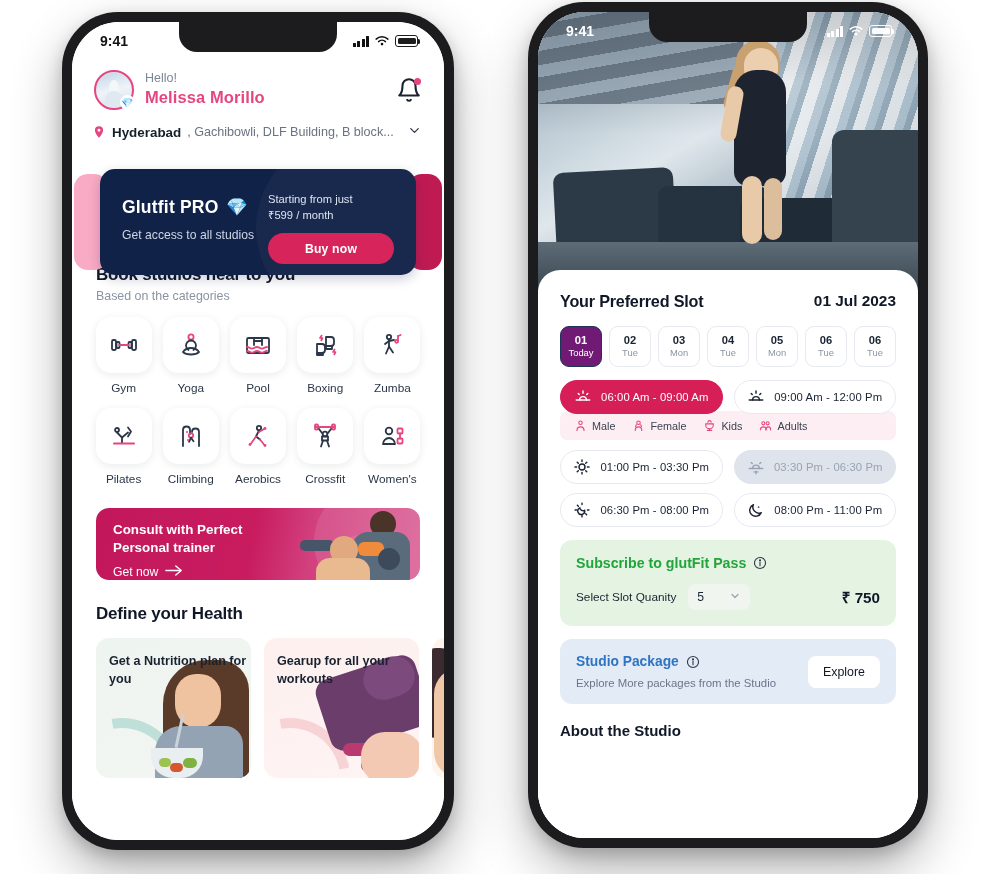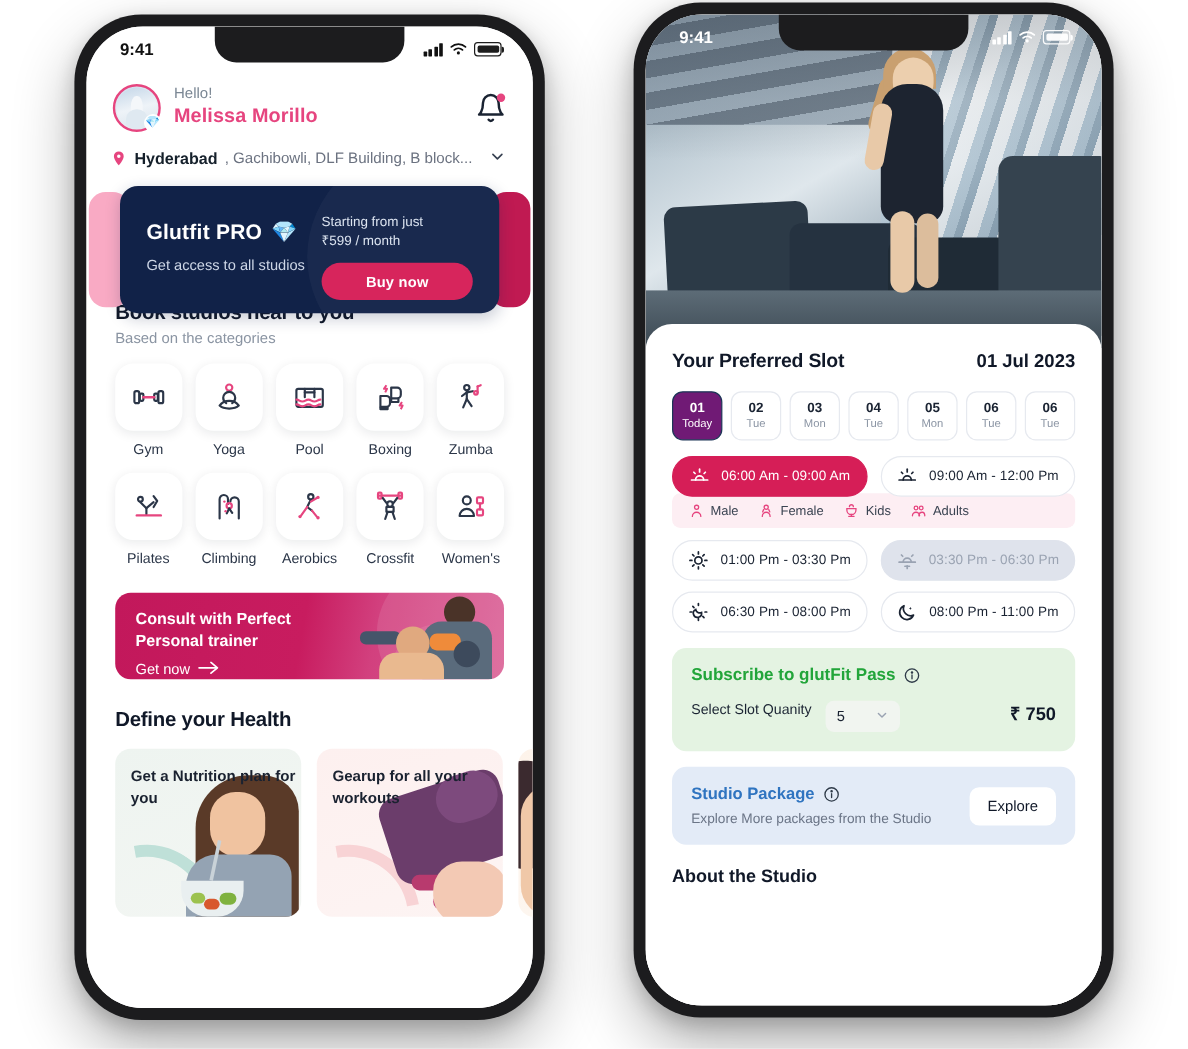--- a/index.html
+++ b/index.html
@@ -120,21 +120,21 @@
     padding: 13px 22px 0 20px;
     font-size: 12.6px; color: #6b7280; white-space: nowrap;
   }
   .loc .pin { color:#e6457f; display:flex; }
   .loc b { color:#15202b; font-size:13.4px; }
   .loc .rest { overflow:hidden; text-overflow:ellipsis; }
   .loc .chev { margin-left: auto; color:#374151; }
 
   
   .promo-wrap {
-    position: relative; margin-top: 14px; height: 76px;
+    position: relative; margin-top: 28px; height: 76px;
   }
   .promo-peek {
     position: absolute; top: 5px; width: 34px; height: 96px; border-radius: 14px;
   }
   .promo-peek.l { left: 2px;  background: #f9aac4; }
   .promo-peek.r { right: 2px; background: #c01a52; }
   .promo {
     position: absolute; left: 28px; right: 28px; top: 0; height: 106px;
     border-radius: 15px; overflow: hidden;
     background: #112248;
@@ -286,21 +286,21 @@
 
   .dots { position:absolute; left:50%; transform:translateX(-50%); bottom: 24px; display:flex; gap:6px; z-index:20; }
   .dots i { width:5px; height:5px; border-radius:50%; background: rgba(255,255,255,.45); display:block; }
   .dots i.on { background:#fff; }
 
   .sheet {
     position:absolute; left:0; right:0; top: 258px; bottom:0;
     background:#fff; border-radius: 22px 22px 0 0; padding: 22px 22px 0 22px;
     overflow:hidden;
   }
-  .slot-head { display:flex; align-items:center; justify-content:space-between; }
+  .slot-head { display:flex; align-items:flex-start; justify-content:space-between; }
   .slot-title { font-size: 16.2px; font-weight:bold; color:#101828; letter-spacing:-.2px; }
   .slot-date  { font-size: 15.4px; font-weight:bold; color:#101828; }
 
   .days { display:flex; gap: 7px; margin-top: 15px; }
   .day {
     flex:1; height: 41px; border-radius: 9px; border:1px solid #e6e9ef;
     display:flex; flex-direction:column; align-items:center; justify-content:center;
     background:#fff; cursor:pointer;
   }
   .day.active { background:#701a75; border-color:#1d3557; }
@@ -326,21 +326,21 @@
   }
   .gchip { display:flex; align-items:center; gap:5px; font-size: 10.8px; color:#3b4452; }
   .gchip svg { width:13px; height:13px; color:#e6457f; }
 
   .pass {
     margin-top: 13px; background:#e4f3e2; border-radius: 12px; padding: 15px 16px 16px 16px;
   }
   .pass-t { display:flex; align-items:center; gap:7px; font-size:14.2px; font-weight:bold; color:#22a53a; }
   .pass-t .info { width:14px;height:14px; display:flex; color:#2f3b49; }
   .pass-d { margin-top: 9px; font-size: 11.6px; color:#394452; line-height:1.5; }
-  .pass-b { margin-top: 13px; display:flex; gap: 12px; }
+  .pass-b { margin-top: 13px; display:flex; align-items:center; gap: 12px; }
   .pass-lbl { font-size: 11.8px; color:#1a2332; }
   .qty {
     width: 62px; height: 26px; border-radius: 7px; background:#f1f5f0;
     display:flex; align-items:center; justify-content:space-between; padding: 0 9px;
     font-size: 12.2px; color:#1a2332; cursor:pointer;
   }
   .pass-price { margin-left:auto; font-size: 15.2px; font-weight:bold; color:#101828; }
 
   .pkg {
     margin-top: 13px; background:#e3ebf7; border-radius: 12px;

